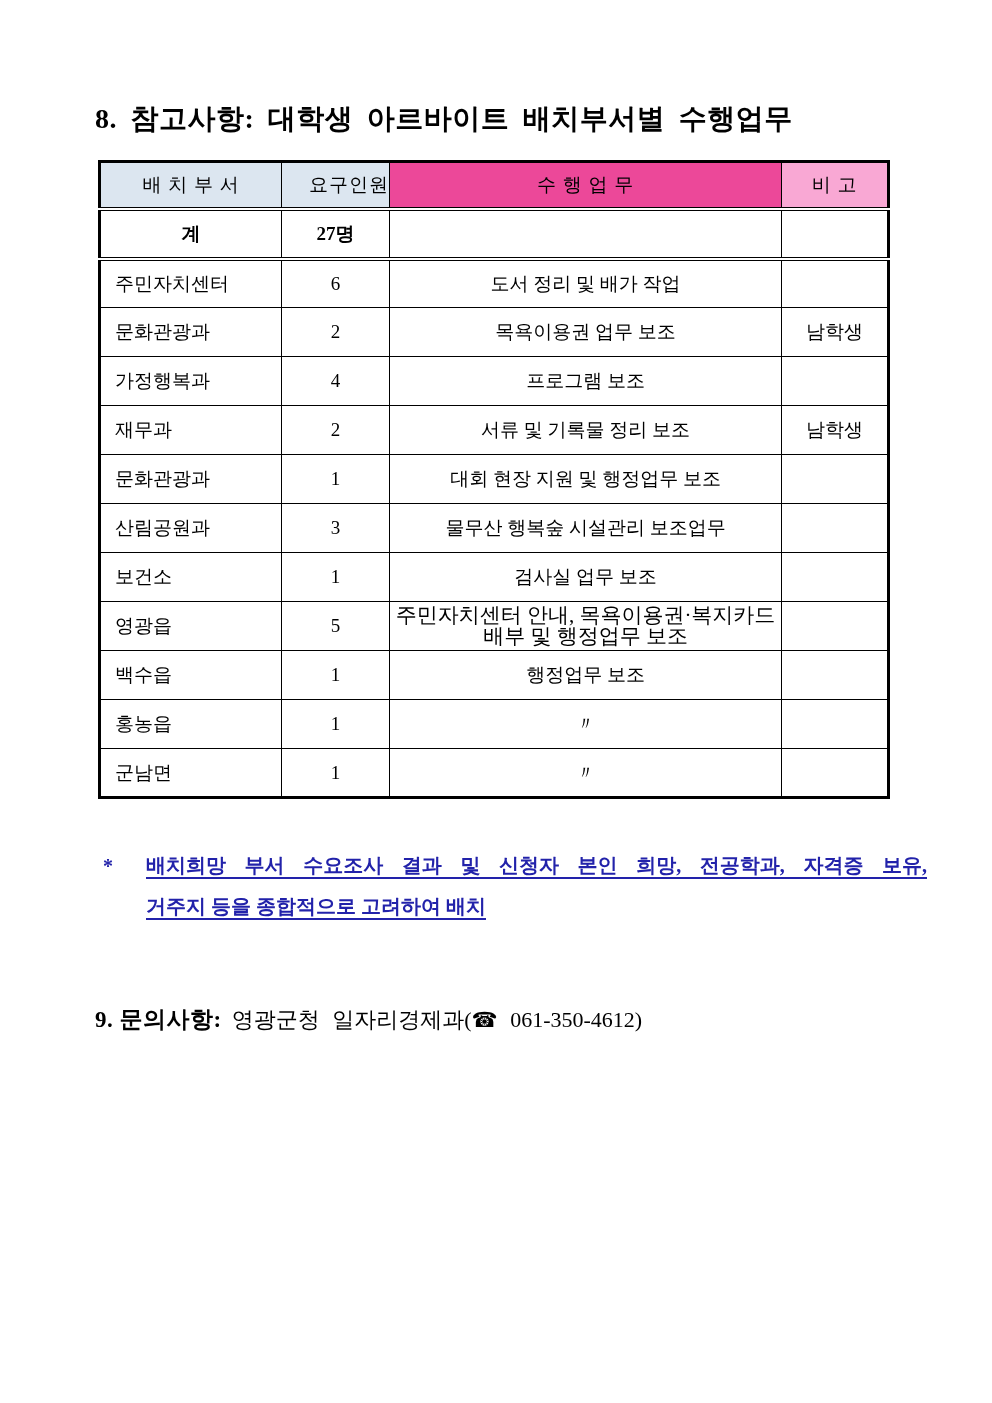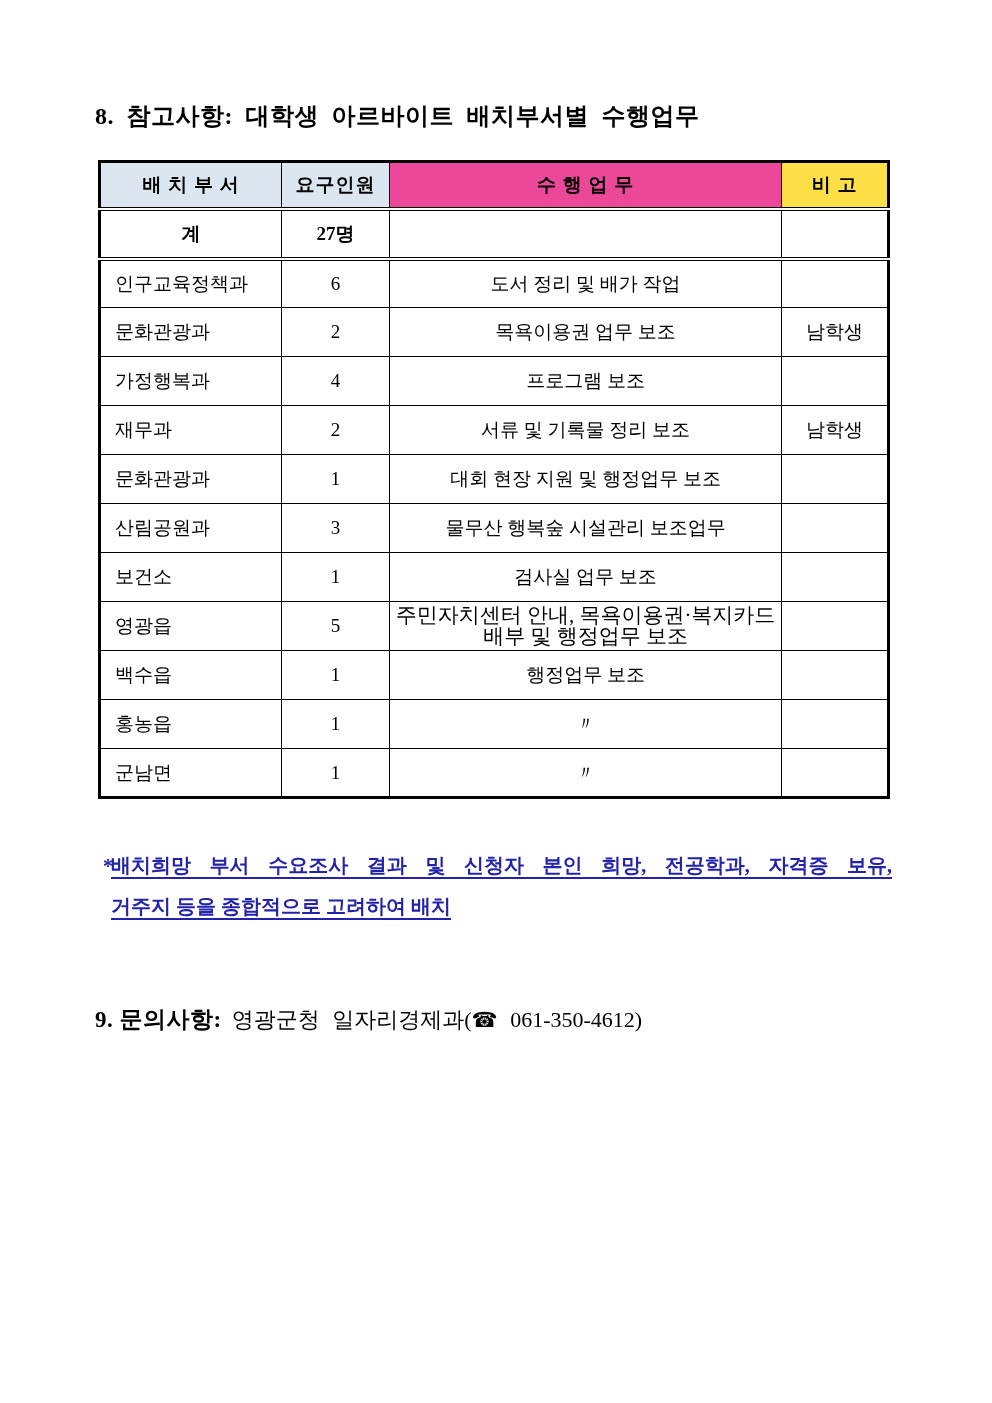--- a/index.html
+++ b/index.html
@@ -17,21 +17,21 @@
     background: #ffffff;
     color: #000;
     overflow: hidden;
   }
 
   
   .sec8-heading {
     position: absolute;
     left: 95px;
     top: 100px;
-    font-size: 24px;
+    font-size: 28px;
     font-weight: bold;
     letter-spacing: 0.5px;
     word-spacing: 6px;
     white-space: nowrap;
   }
 
   
   .doc-table {
     position: absolute;
     left: 98px;
@@ -50,21 +50,21 @@
   .doc-table th, .doc-table td {
     border: 1.5px solid #000;
     text-align: center;
     vertical-align: middle;
     overflow: hidden;
   }
 
   .header-row { height: 47px; }
   .header-row th {
     background: #dce6f0;
-    font-weight: bold;
+    font-weight: normal;
     border-bottom: 4px double #000;
     letter-spacing: 1px;
   }
 
   .summary-row { height: 50px; }
   .summary-row td {
     font-weight: bold;
     border-bottom: 4px double #000;
   }
 
@@ -91,21 +91,21 @@
     font-weight: bold;
     line-height: 41px;
     color: #2222aa;
   }
   .footnote-marker {
     position: absolute;
     left: 0;
     top: 1px;
   }
   .footnote-lines {
-    margin-left: 8px;
+    margin-left: 43px;
     width: 781px;
   }
   .fn-line {
     text-decoration: underline;
     text-decoration-thickness: 1.5px;
     text-underline-offset: 5px;
   }
   .fn-line-justify {
     display: block;
     text-align: justify;
@@ -142,35 +142,35 @@
   <table class="doc-table">
     <colgroup>
       <col class="c1">
         <col class="c2">
         <col class="c3">
         <col class="c4">
     </colgroup>
     <thead>
       <tr class="header-row">
         <th style="background: rgb(220, 230, 240);">배 치 부 서</th>
-        <th style="background: rgb(220, 230, 240);">요구인원</th>
+        <th style="background: rgb(220, 230, 240); text-align: right;">요구인원</th>
         <th style="background: #ec4899;">수 행 업 무</th>
-        <th style="background: #fde047;">비 고</th>
+        <th style="background: #f9a8d4;">비 고</th>
       </tr>
     </thead>
     <tbody>
       <tr class="summary-row">
         <td>계</td>
         <td>27명</td>
         <td></td>
         <td></td>
       </tr>
 
     <tr class="data-row">
-      <td class="dept-cell">인구교육정책과</td>
+      <td class="dept-cell">주민자치센터</td>
       <td class="count-cell">6</td>
       <td class="task-cell">도서 정리 및 배가 작업</td>
       <td class="note-cell"></td>
     </tr>
 
     <tr class="data-row">
       <td class="dept-cell">문화관광과</td>
       <td class="count-cell">2</td>
       <td class="task-cell">목욕이용권 업무 보조</td>
       <td class="note-cell">남학생</td>

